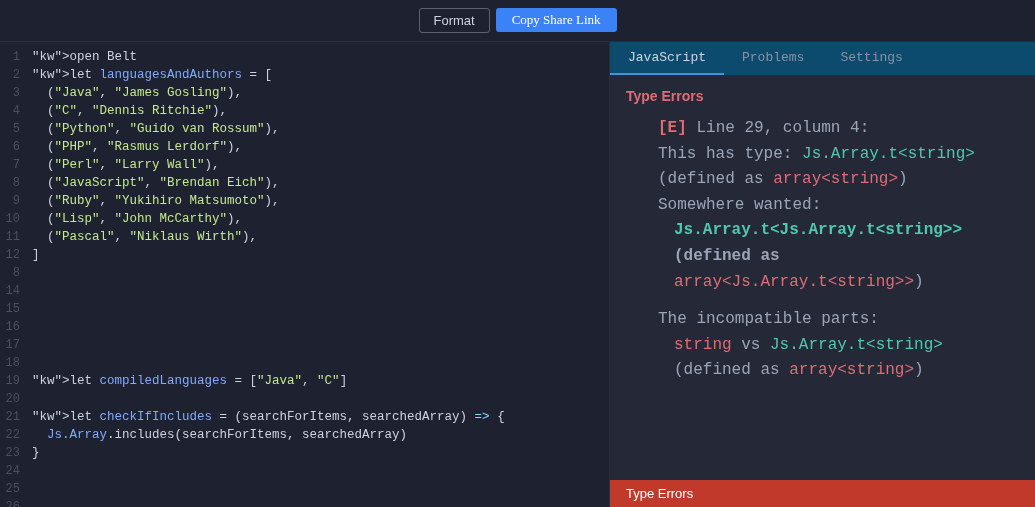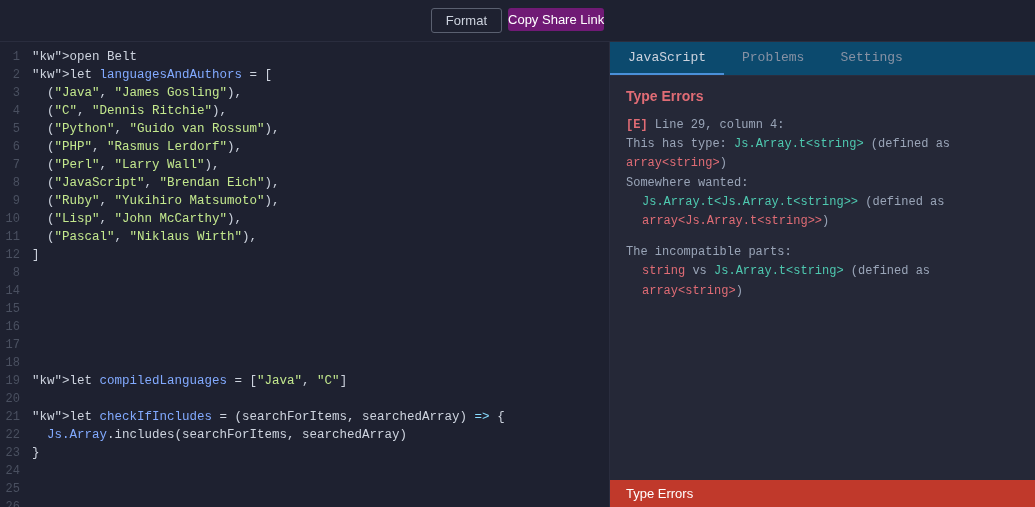--- a/index.html
+++ b/index.html
@@ -30,27 +30,28 @@
       background: transparent;
       border: 1px solid #5a6070;
       color: #cdd3de;
       padding: 4px 14px;
       cursor: pointer;
       font-size: 13px;
       border-radius: 3px;
     }
 
     .btn-share {
-      background: #701a75;
+      background: #3b82f6;
       border: none;
       color: #fff;
-      padding: 4px 0;
+      padding: 4px 16px;
       cursor: pointer;
       font-size: 13px;
       border-radius: 3px;
+      font-family: Liberation Serif, serif;
     }
 
     
     .main {
       display: flex;
       flex: 1;
       overflow: hidden;
     }
 
     
@@ -128,21 +129,22 @@
       color: #e06c75;
       font-size: 14px;
       font-weight: bold;
       margin-bottom: 12px;
       font-family: sans-serif;
     }
 
     .error-block {
       color: #9aa5b8;
       line-height: 1.6;
-      font-size: 12px;
+      font-size: 16px;
+      margin-left: 32px;
     }
 
     .error-bracket { color: #e06c75; font-weight: bold; }
     .error-type { color: #4ec9b0; }
     .error-string { color: #e06c75; }
 
     
     .bottom-error-bar {
       background: #c0392b;
       color: #fff;
@@ -282,21 +284,21 @@
       <div class="type-errors-title">Type Errors</div>
       <div class="error-block">
         <div>
           <span class="error-bracket">[E]</span>
           <span> Line 29, column 4:</span>
         </div>
         <div>
           This has type: <span class="error-type">Js.Array.t</span><span class="error-type">&lt;string&gt;</span> (defined as <span class="error-string">array&lt;string&gt;</span>)
         </div>
         <div>Somewhere wanted:</div>
-        <div style="padding-left:16px;">
+        <div style="padding-left:16px;font-weight:bold;">
           <span class="error-type">Js.Array.t&lt;Js.Array.t&lt;string&gt;&gt;</span> (defined as
         </div>
         <div style="padding-left:16px;">
           <span class="error-string">array&lt;Js.Array.t&lt;string&gt;&gt;</span>)
         </div>
         <div style="margin-top:12px;">The incompatible parts:</div>
         <div style="padding-left:16px;">
           <span class="error-string">string</span> vs <span class="error-type">Js.Array.t&lt;string&gt;</span> (defined as <span class="error-string">array&lt;string&gt;</span>)
         </div>
       </div>

